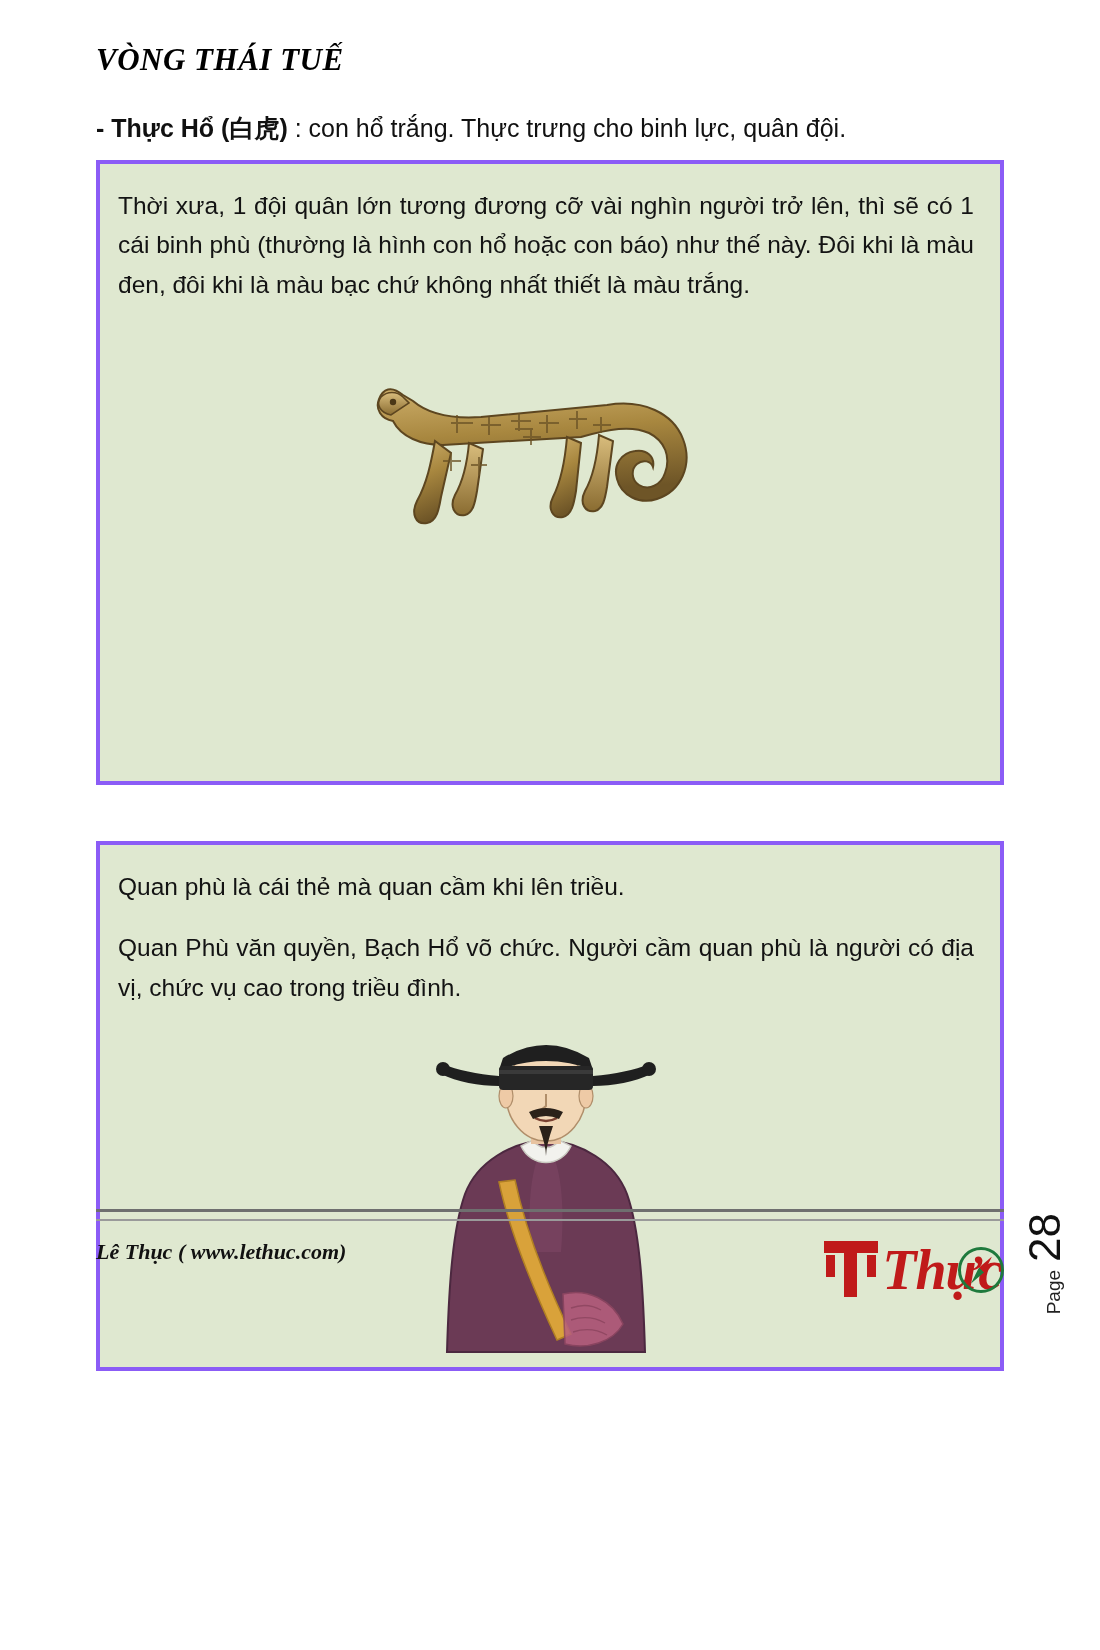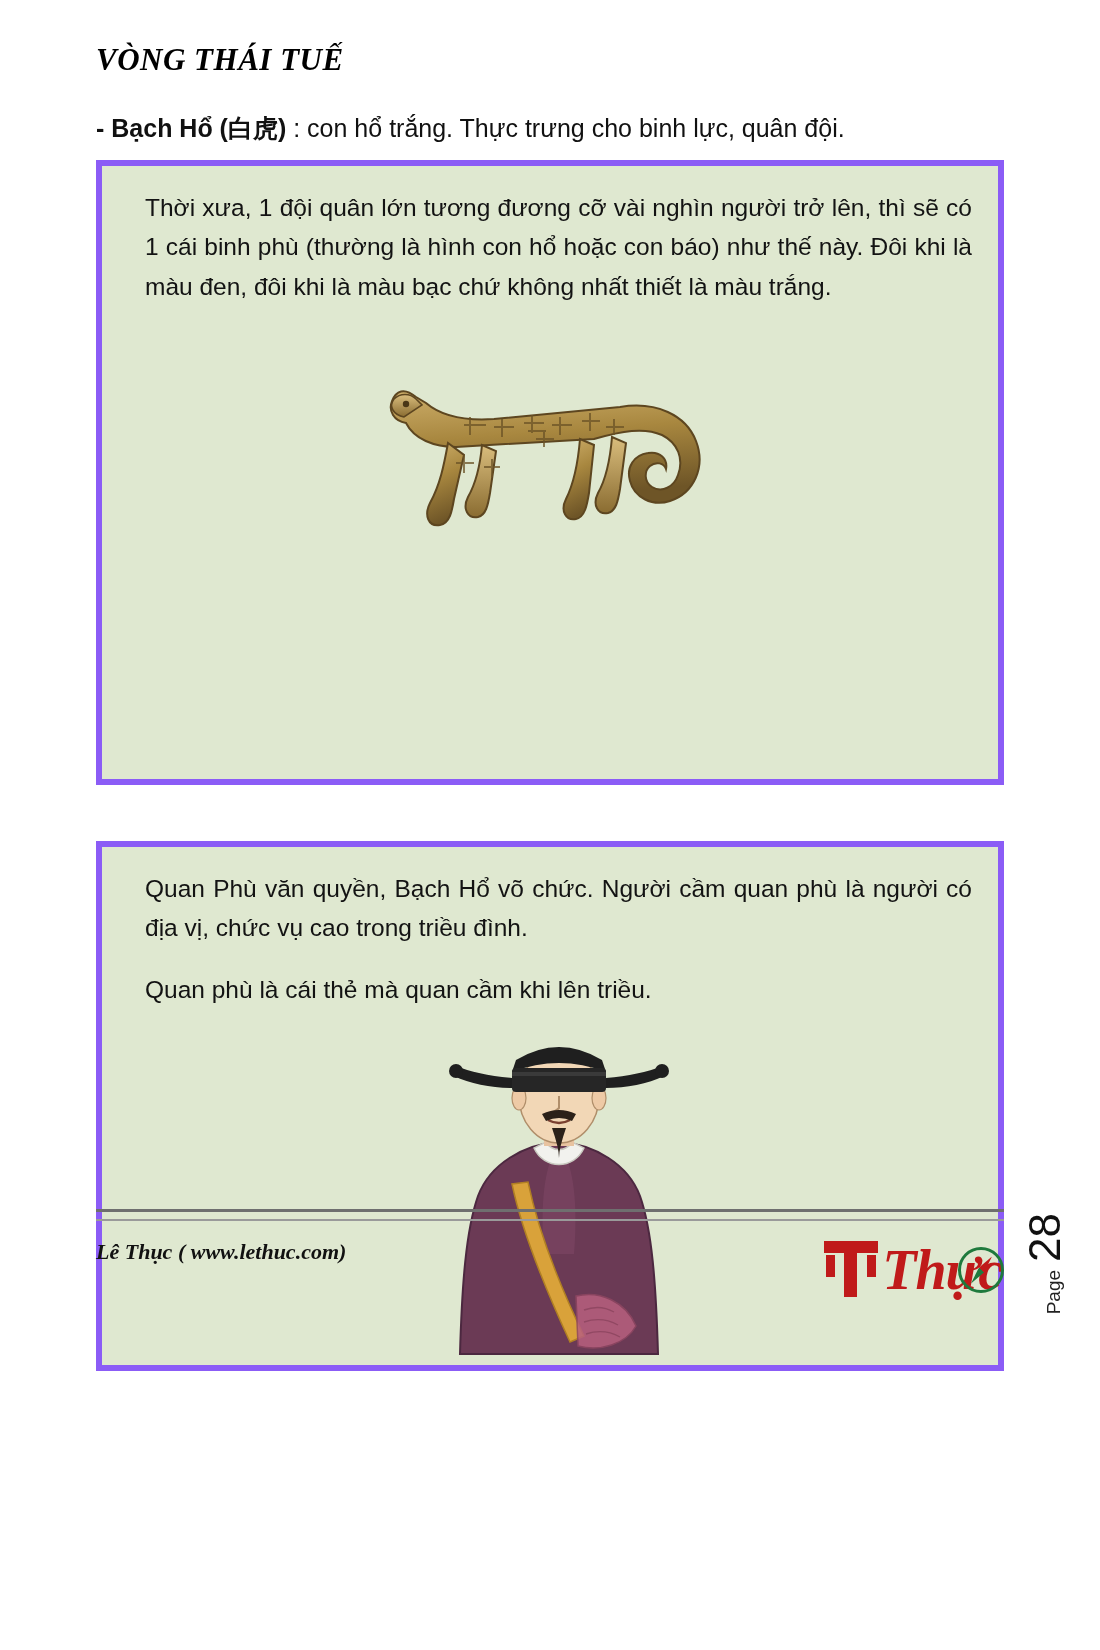--- a/index.html
+++ b/index.html
@@ -40,23 +40,23 @@
   .section-heading .bold {
     font-weight: bold;
   }
   .han {
     font-family: Liberation Sans, sans-serif;
     font-weight: bold;
     text-align: right;
   }
   .green-box {
     background: #dfe8d0;
-    border: 6px solid #8b5cf6;
+    border: 4px solid #8b5cf6;
     box-sizing: border-box;
-    padding: 22px 26px 26px 43px;
+    padding: 22px 26px 26px 18px;
   }
   .green-box p {
     font-size: 24.5px;
     line-height: 1.62;
     margin: 0 0 22px 0;
     color: #131313;
     text-align: justify;
   }
   .green-box p:last-of-type {
     margin-bottom: 0;
@@ -211,21 +211,21 @@
   }
 </style>
 </head>
 <body>
 
 <div class="page">
 
   <h1 class="page-title">VÒNG THÁI TUẾ</h1>
 
   <p class="section-heading">
-    <span class="bold">- Bạch Hổ (</span><span class="bold han">白虎</span><span class="bold">)</span><span> : con hổ trắng. Thực trưng cho binh lực, quân đội.</span>
+    <span class="bold">- Thực Hổ (</span><span class="bold han">白虎</span><span class="bold">)</span><span> : con hổ trắng. Thực trưng cho binh lực, quân đội.</span>
   </p>
 
   <div class="green-box box-1">
     <p>Thời xưa, 1 đội quân lớn tương đương cỡ vài nghìn người trở lên, thì sẽ có 1 cái binh phù (thường là hình con hổ hoặc con báo) như thế này. Đôi khi là màu đen, đôi khi là màu bạc chứ không nhất thiết là màu trắng.</p>
 
     <div class="figure fig-tiger">
       <svg width="430" height="230" viewBox="0 0 430 230" aria-hidden="true">
         <defs>
           <linearGradient id="bronze" x1="0" y1="0" x2="0" y2="1">
             <stop offset="0%" stop-color="#c9a košice"></stop>
@@ -271,22 +271,22 @@
                    M238 86 h18 M246 78 v18 M262 92 h18 M270 84 v16"></path>
           <path d="M112 128 h18 M120 120 v18 M140 132 h16 M148 124 v18"></path>
           <path d="M184 96 h18 M192 104 h18 M200 96 v16"></path>
         </g>
       </svg>
     </div>
   </div>
 
 
   <div class="green-box box-2">
+    <p>Quan phù là cái thẻ mà quan cầm khi lên triều.</p>
     <p>Quan Phù văn quyền, Bạch Hổ võ chức. Người cầm quan phù là người có địa vị, chức vụ cao trong triều đình.</p>
-    <p>Quan phù là cái thẻ mà quan cầm khi lên triều.</p>
 
     <div class="figure fig-official">
       <svg width="330" height="355" viewBox="0 0 330 355" aria-hidden="true">
 
         <path d="M165 118 C130 120 96 140 84 172 C72 206 68 260 66 330 L264 330
                  C262 260 258 206 246 172 C234 140 200 120 165 118 Z" fill="#6b3a55" stroke="#4c2840" stroke-width="2"></path>
 
         <path d="M165 120 C150 140 146 180 150 230 L180 230 C184 180 180 140 165 120 Z" fill="#7a4462" opacity="0.7"></path>
 
         <path d="M140 124 C150 146 180 146 190 124 L178 118 C172 128 158 128 152 118 Z" fill="#f2f2ee" stroke="#c9c9c0" stroke-width="1.5"></path>

